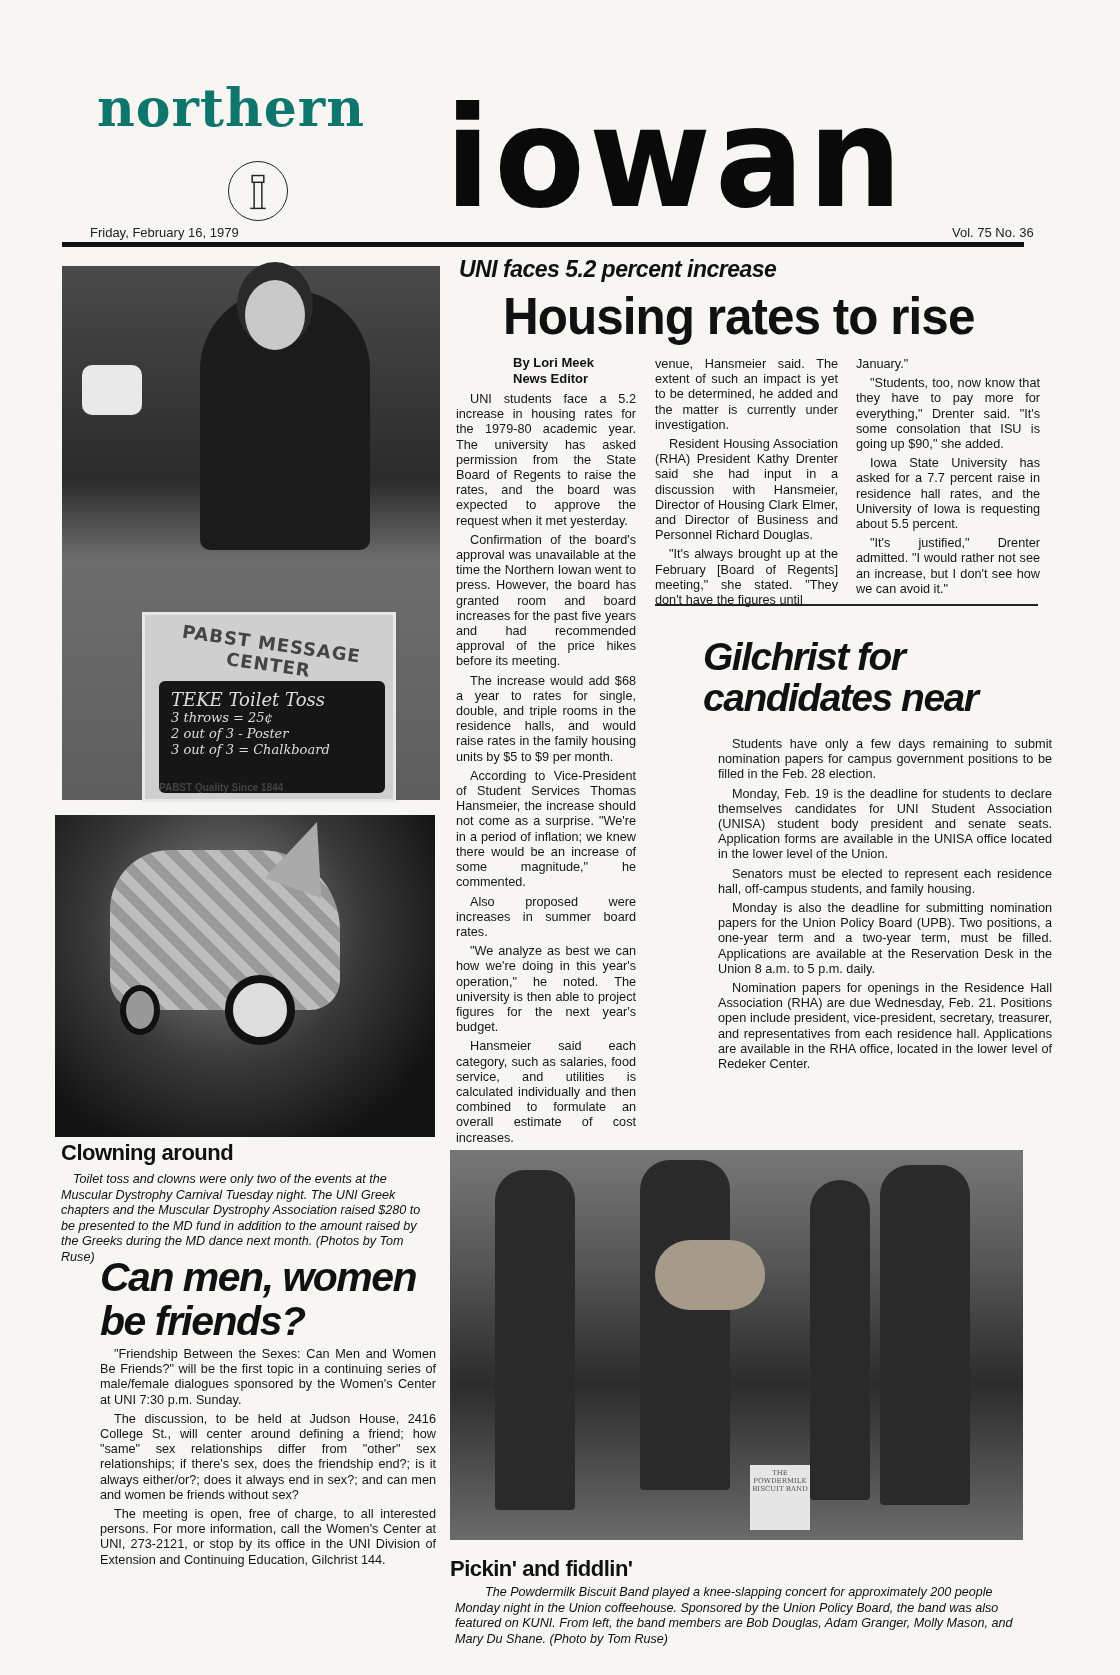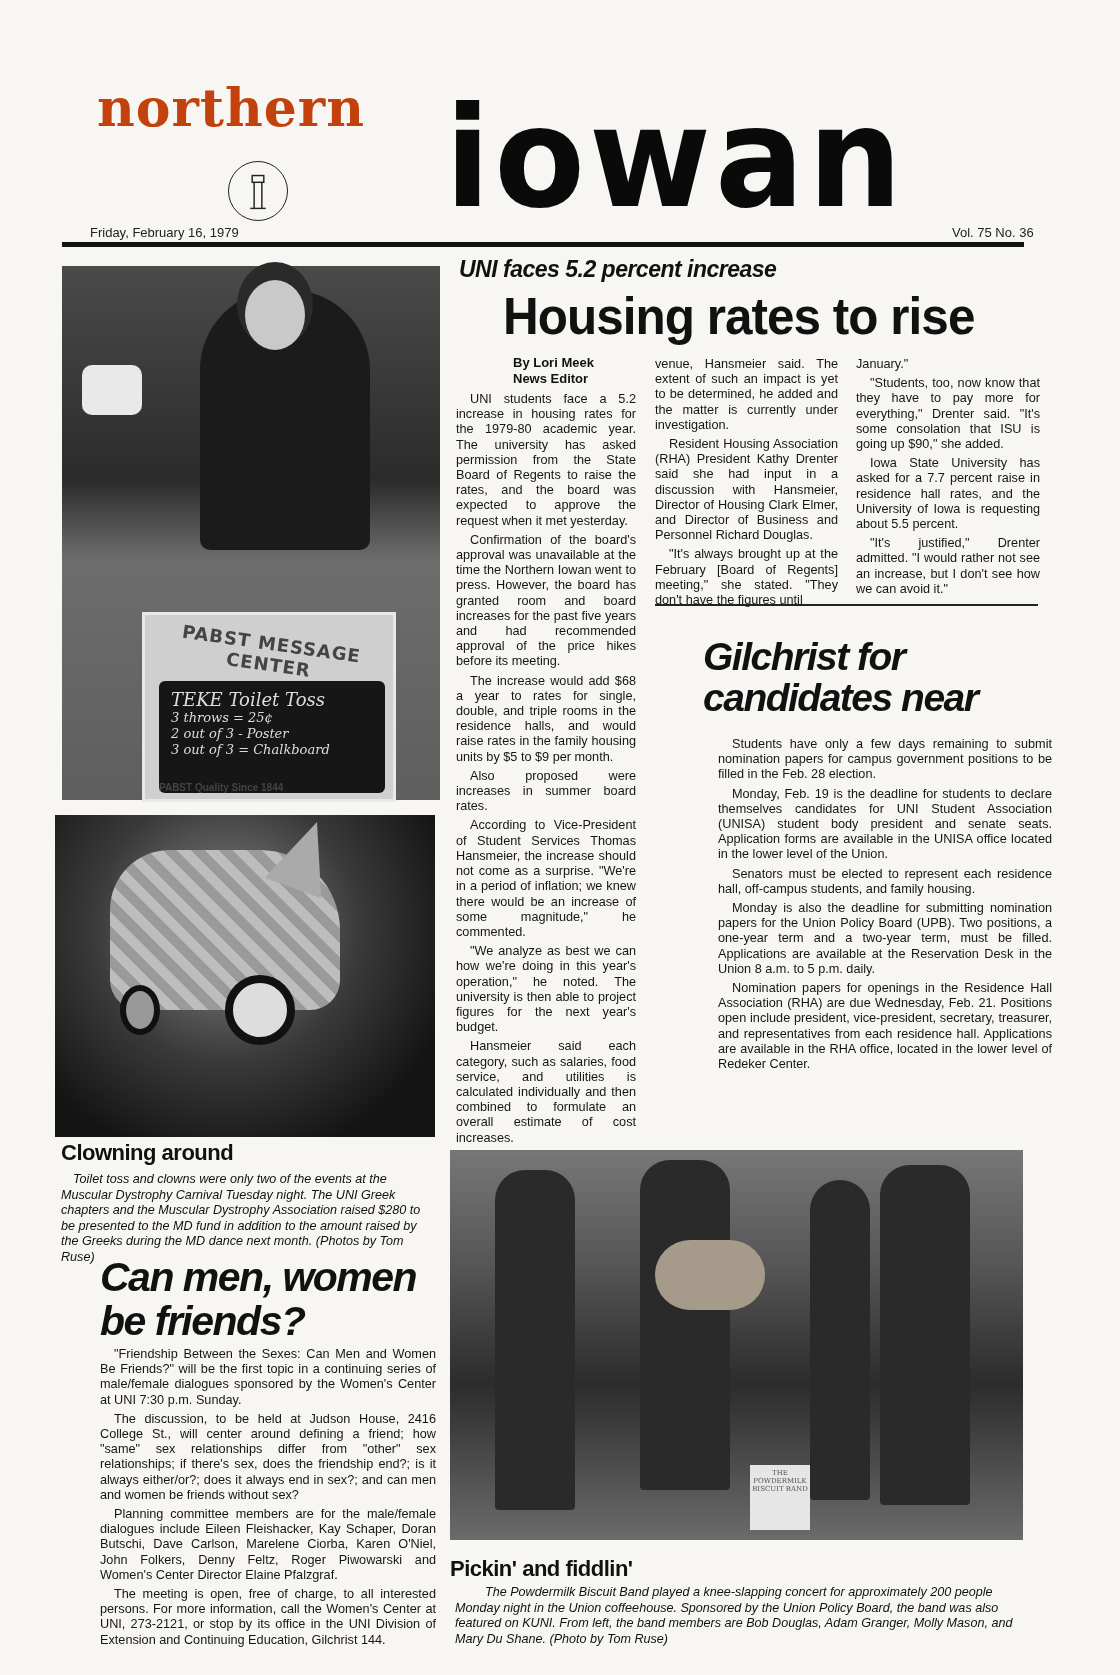--- a/index.html
+++ b/index.html
@@ -1,21 +1,21 @@
 <!DOCTYPE html>
 <html><head>
   <meta charset="utf-8">
   <style>
     * { box-sizing: border-box; margin: 0; padding: 0; }
     html, body { width: 1120px; height: 1675px; background: #f7f6f2; overflow: hidden; }
     body { position: relative; font-family: "Liberation Sans", sans-serif; color: #111; }
     .abs { position: absolute; }
 
     
-    .mast-northern { left: 97px; top: 82px; font-family: "DejaVu Serif", serif; font-weight: bold; font-size: 52px; letter-spacing: 1px; color: #c2410c; line-height: 1; }
+    .mast-northern { left: 97px; top: 82px; font-family: "DejaVu Serif", serif; font-weight: bold; font-size: 52px; letter-spacing: 1px; color: #0f766e; line-height: 1; }
     .mast-iowan { left: 445px; top: 88px; font-family: "DejaVu Sans", sans-serif; font-weight: bold; font-size: 132px; letter-spacing: 4px; color: #0a0a0a; line-height: 1; transform: scaleY(1.05); transform-origin: top left; }
     .seal { left: 228px; top: 161px; width: 60px; height: 60px; border: 1.5px solid #222; border-radius: 50%; }
     .seal svg { width: 100%; height: 100%; }
     .date-line { left: 90px; top: 225px; font-size: 13px; color: #222; }
     .vol-line { left: 952px; top: 225px; font-size: 13px; color: #222; }
     .rule-main { left: 62px; top: 242px; width: 962px; height: 5px; background: #111; }
 
     
     .photo { background: #3c3c3c; overflow: hidden; }
     .photo-toss { left: 62px; top: 266px; width: 378px; height: 534px; background: linear-gradient(180deg, #4a4a4a 0%, #2b2b2b 40%, #6d6d6d 55%, #5e5e5e 100%); }
@@ -109,22 +109,22 @@
 <div class="abs kicker">UNI faces 5.2 percent increase</div>
 <div class="abs headline">Housing rates to rise</div>
 <div class="abs byline">
   <div>By Lori Meek</div>
   <div>News Editor</div>
 </div>
 <div class="abs col col1">
   <p>UNI students face a 5.2 increase in housing rates for the 1979-80 academic year. The university has asked permission from the State Board of Regents to raise the rates, and the board was expected to approve the request when it met yesterday.</p>
   <p>Confirmation of the board's approval was unavailable at the time the Northern Iowan went to press. However, the board has granted room and board increases for the past five years and had recommended approval of the price hikes before its meeting.</p>
   <p>The increase would add $68 a year to rates for single, double, and triple rooms in the residence halls, and would raise rates in the family housing units by $5 to $9 per month.</p>
+  <p>According to Vice-President of Student Services Thomas Hansmeier, the increase should not come as a surprise. "We're in a period of inflation; we knew there would be an increase of some magnitude," he commented.</p>
   <p>Also proposed were increases in summer board rates.</p>
-  <p>According to Vice-President of Student Services Thomas Hansmeier, the increase should not come as a surprise. "We're in a period of inflation; we knew there would be an increase of some magnitude," he commented.</p>
   <p>"We analyze as best we can how we're doing in this year's operation," he noted. The university is then able to project figures for the next year's budget.</p>
   <p>Hansmeier said each category, such as salaries, food service, and utilities is calculated individually and then combined to formulate an overall estimate of cost increases.</p>
   <p>Income estimates are based on enrollment figures and predicted trends. Rescinding the parietal rule, for instance, would make an impact on estimated re-</p>
 </div>
 <div class="abs col col2">
   <p class="noind">venue, Hansmeier said. The extent of such an impact is yet to be determined, he added and the matter is currently under investigation.</p>
   <p>Resident Housing Association (RHA) President Kathy Drenter said she had input in a discussion with Hansmeier, Director of Housing Clark Elmer, and Director of Business and Personnel Richard Douglas.</p>
   <p>"It's always brought up at the February [Board of Regents] meeting," she stated. "They don't have the figures until</p>
 </div>
 <div class="abs col col3">
@@ -150,21 +150,20 @@
 <div class="abs cap-head cap-clown-h">Clowning around</div>
 <div class="abs cap-clown-t">Toilet toss and clowns were only two of the events at the Muscular Dystrophy Carnival Tuesday night. The UNI Greek chapters and the Muscular Dystrophy Association raised $280 to be presented to the MD fund in addition to the amount raised by the Greeks during the MD dance next month. (Photos by Tom Ruse)</div>
 
 <div class="abs head-friends">
   <div>Can men, women</div>
   <div>be friends?</div>
 </div>
 <div class="abs col col-friends">
   <p>"Friendship Between the Sexes: Can Men and Women Be Friends?" will be the first topic in a continuing series of male/female dialogues sponsored by the Women's Center at UNI 7:30 p.m. Sunday.</p>
   <p>The discussion, to be held at Judson House, 2416 College St., will center around defining a friend; how "same" sex relationships differ from "other" sex relationships; if there's sex, does the friendship end?; is it always either/or?; does it always end in sex?; and can men and women be friends without sex?</p>
-  <p>Planning committee members are for the male/female dialogues include Eileen Fleishacker, Kay Schaper, Doran Butschi, Dave Carlson, Marelene Ciorba, Karen O'Niel, John Folkers, Denny Feltz, Roger Piwowarski and Women's Center Director Elaine Pfalzgraf.</p>
   <p>The meeting is open, free of charge, to all interested persons. For more information, call the Women's Center at UNI, 273-2121, or stop by its office in the UNI Division of Extension and Continuing Education, Gilchrist 144.</p>
 </div>
 
 <div class="abs photo photo-band"></div>
 <div class="abs band-person" style="left:495px;top:1170px;width:80px;height:340px;"></div>
 <div class="abs band-person" style="left:640px;top:1160px;width:90px;height:330px;"></div>
 <div class="abs band-person" style="left:810px;top:1180px;width:60px;height:320px;"></div>
 <div class="abs band-person" style="left:880px;top:1165px;width:90px;height:340px;"></div>
 <div class="abs guitar"></div>
 <div class="abs band-sign">THE POWDERMILK BISCUIT BAND</div>

